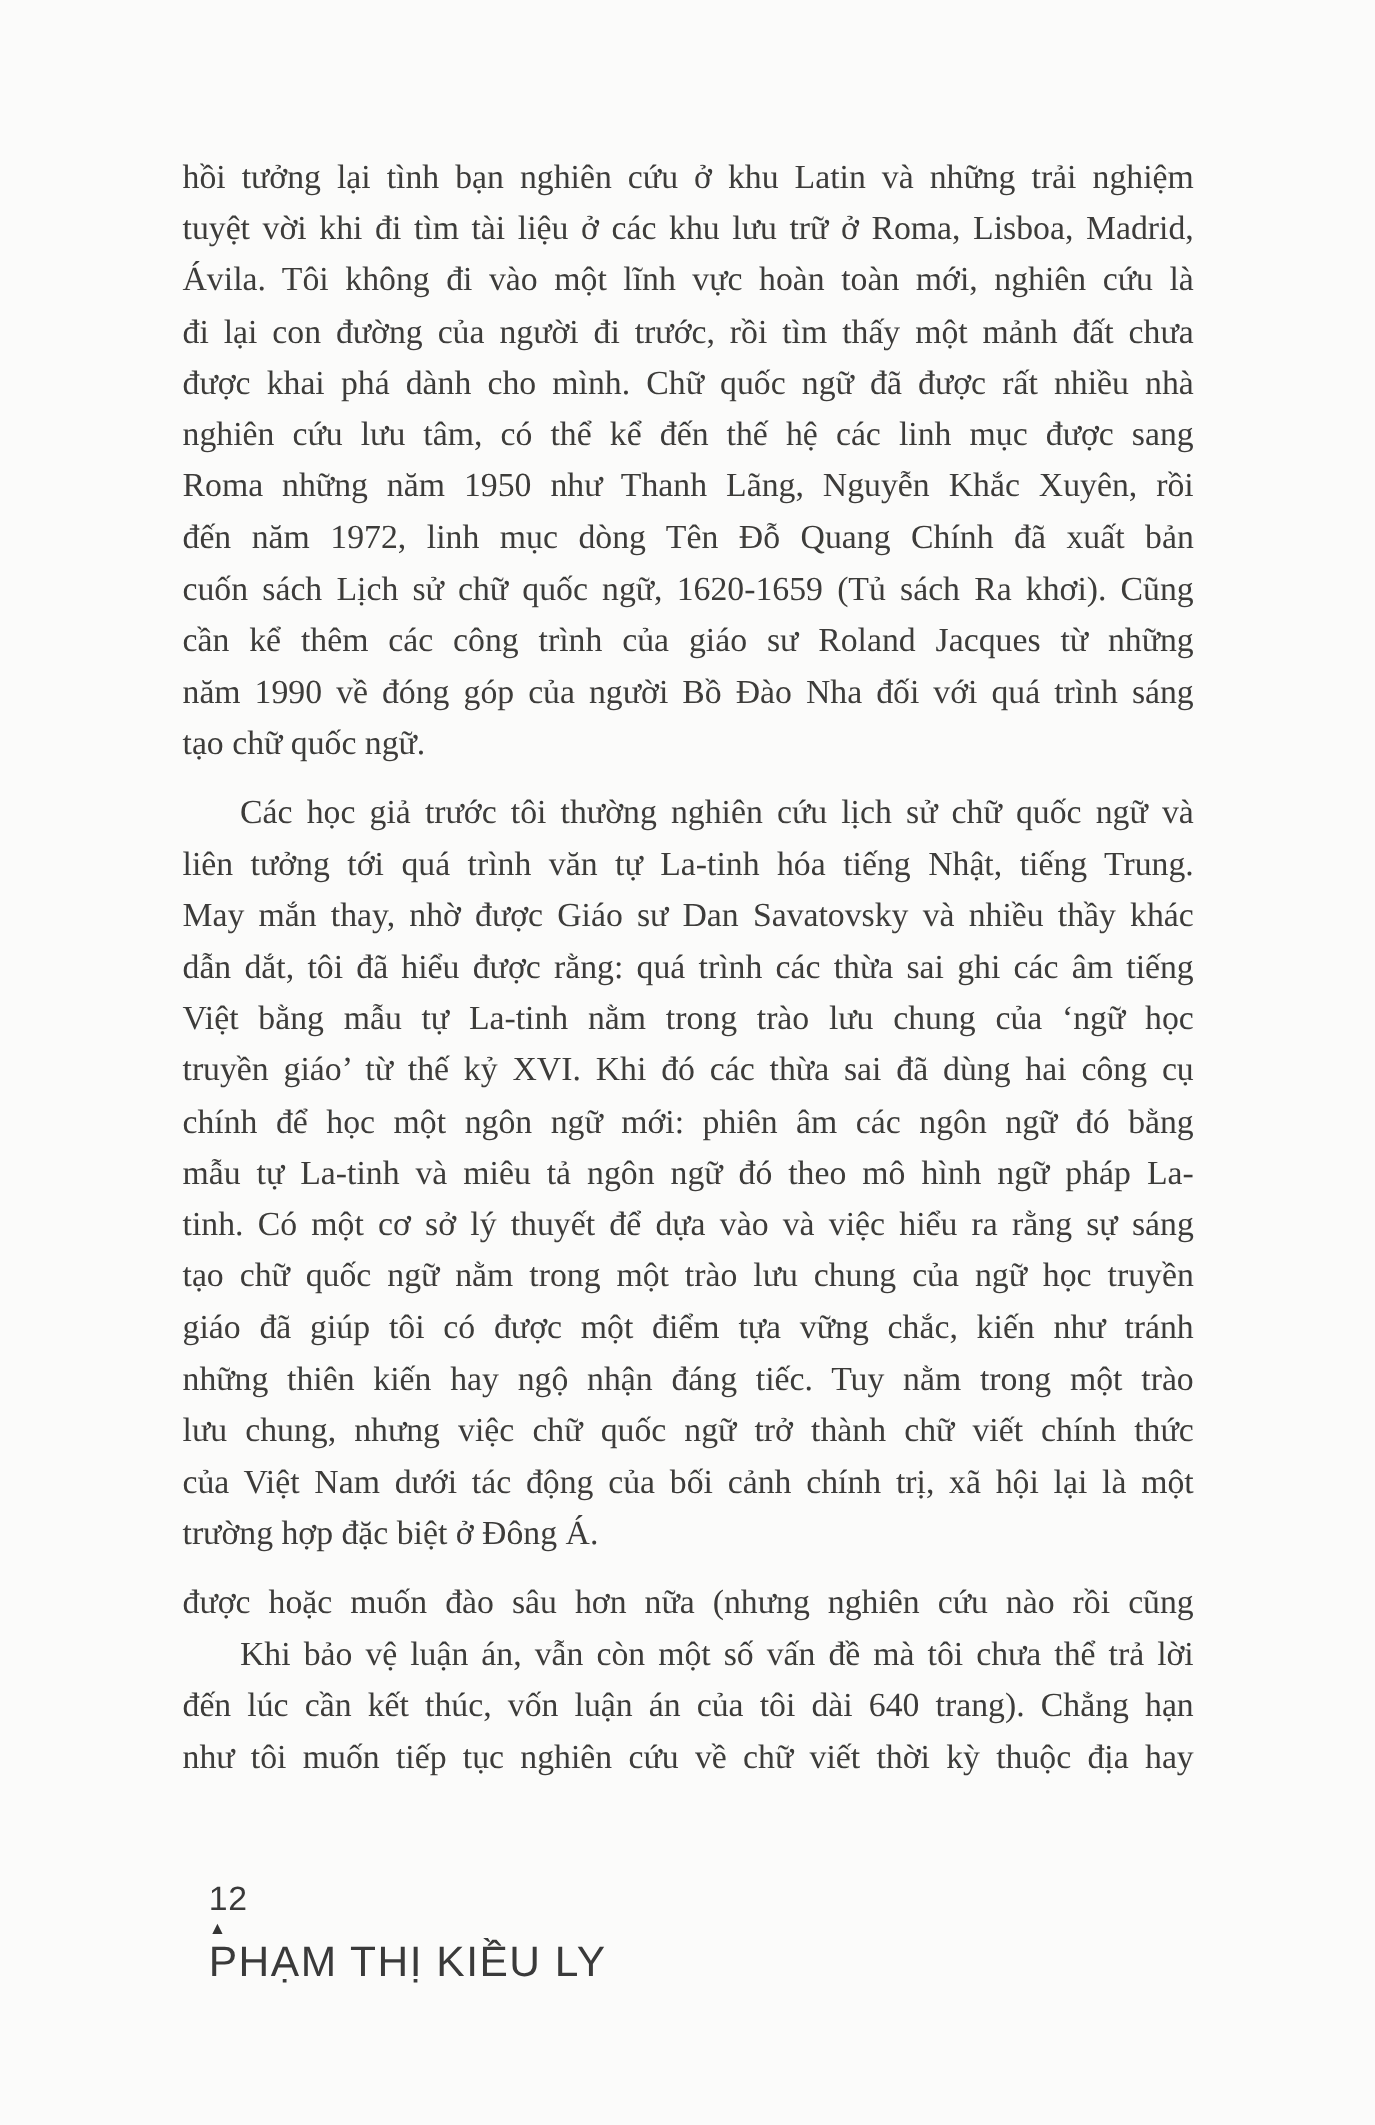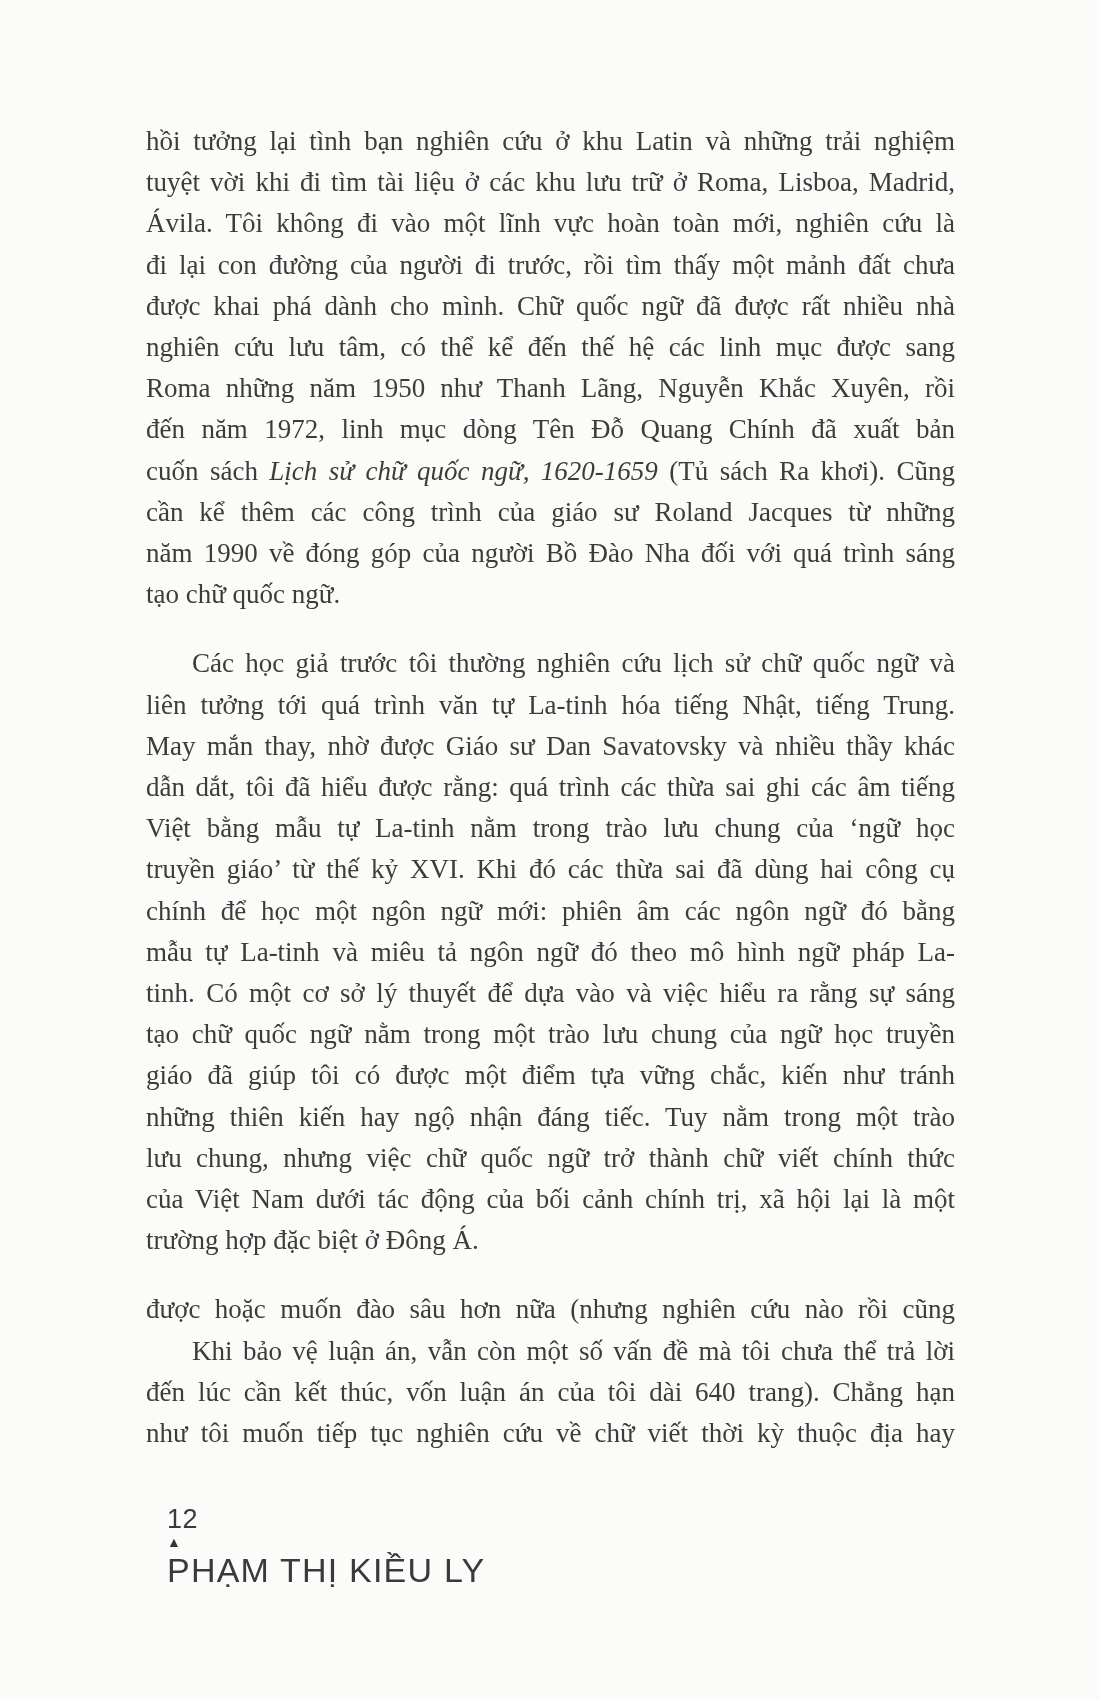--- a/index.html
+++ b/index.html
@@ -22,36 +22,35 @@
     position: absolute;
     left: 146px;
     top: 121px;
     width: 809px;
     font-family: "Liberation Serif", "DejaVu Serif", serif;
     font-size: 27px;
     color: #3d3c3a;
     letter-spacing: 0;
   }
   .para + .para {
-    margin-top: 28px;
+    margin-top: 14px;
   }
   .line {
     line-height: 41.2px;
     text-align: justify;
     text-align-last: justify;
     white-space: normal;
   }
   .line.last {
     text-align-last: left;
   }
   .line.indent {
     padding-left: 46px;
   }
   .italic {
-    font-style: italic;
     margin-top: 18px;
   }
   .footer {
     position: absolute;
     left: 146px;
     top: 1504px;
     display: flex;
     align-items: baseline;
     font-family: "Liberation Sans", "DejaVu Sans", sans-serif;
     color: #3a3a3a;

